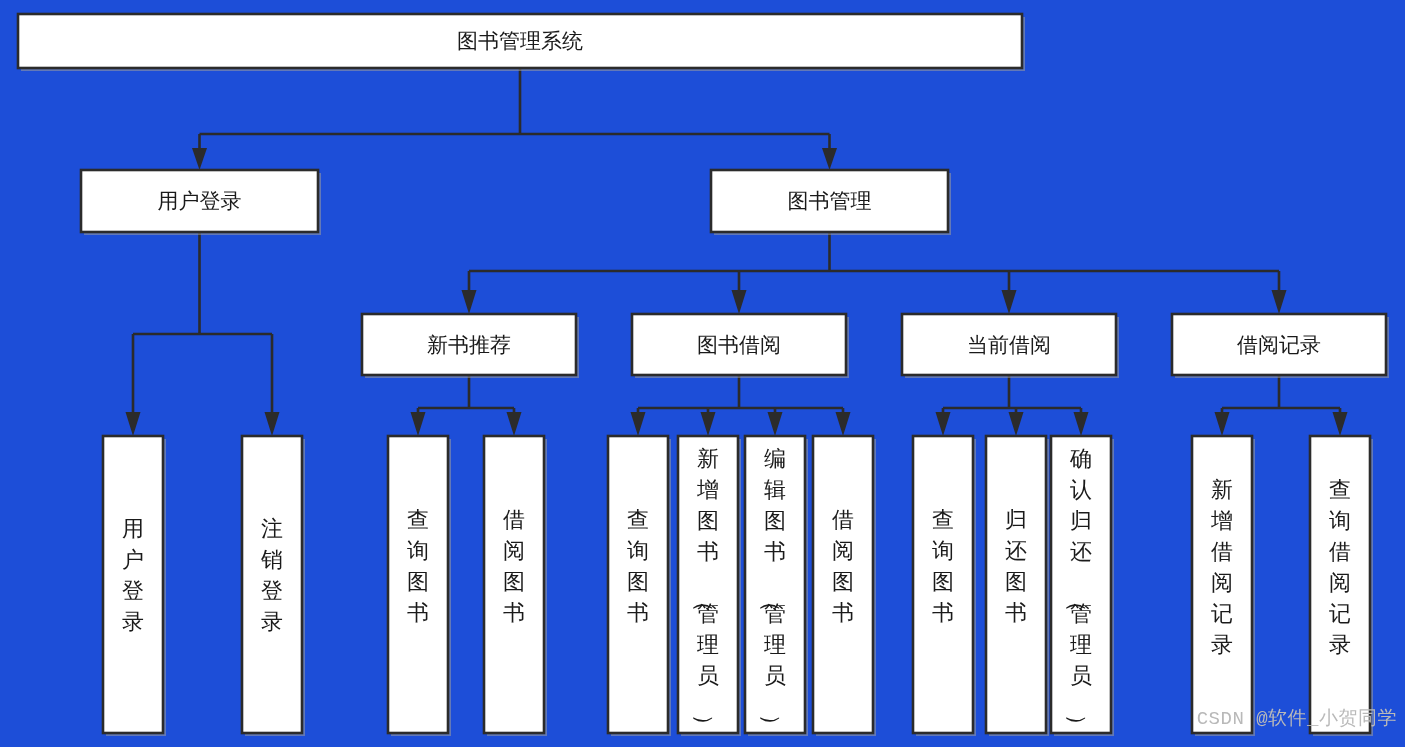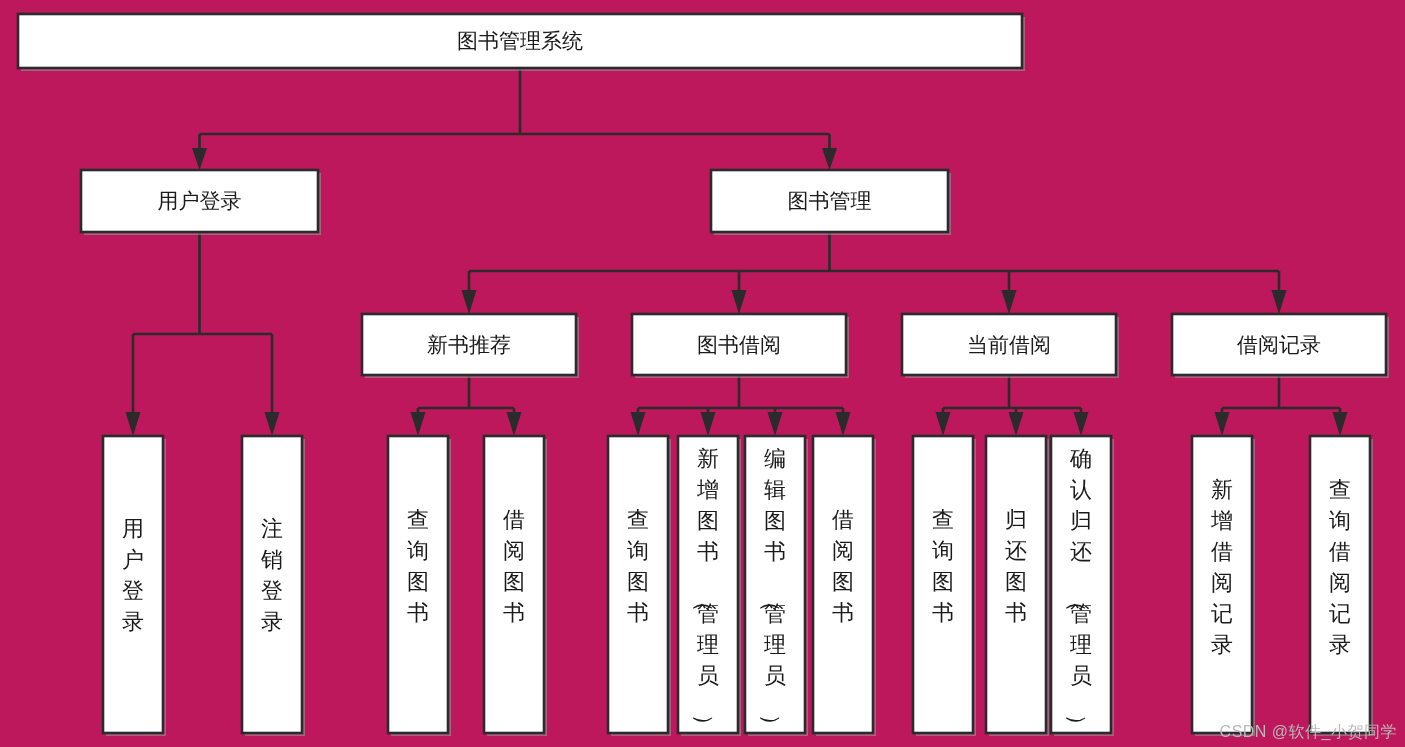--- a/index.html
+++ b/index.html
@@ -10,21 +10,21 @@
   body {
     width: 1405px;
     height: 747px;
     font-family: "DejaVu Sans", "Liberation Sans", sans-serif;
     overflow: hidden;
   }
   #diagram-root {
     position: relative;
     width: 1405px;
     height: 747px;
-    background: #be185d;
+    background: #1d4ed8;
   }
   svg#tree-svg {
     position: absolute;
     left: 0;
     top: 0;
     width: 1405px;
     height: 747px;
     display: block;
   }
   .node-box {
@@ -54,23 +54,23 @@
   }
   .node-label-v {
     font-family: "DejaVu Sans", "Liberation Sans", sans-serif;
     font-size: 22px;
     fill: #1a1a1a;
     text-anchor: middle;
   }
   .watermark {
     position: absolute;
     right: 8px;
-    bottom: 4px;
-    font-family: Liberation Sans, sans-serif;
-    font-size: 16px;
+    bottom: 16px;
+    font-family: Liberation Mono, monospace;
+    font-size: 19px;
     color: #b9b9b9;
     white-space: nowrap;
     letter-spacing: 0.5px;
     user-select: none;
   }
 </style>
 </head>
 <body>
 
 <div id="diagram-root">

